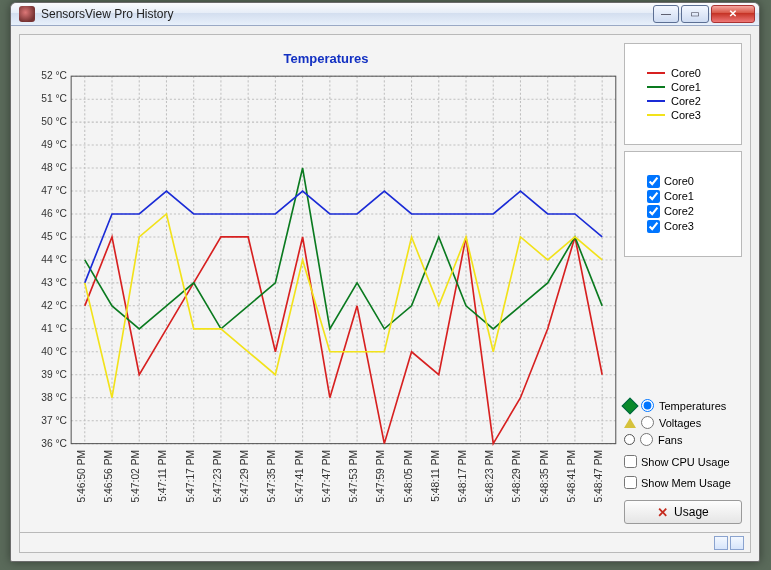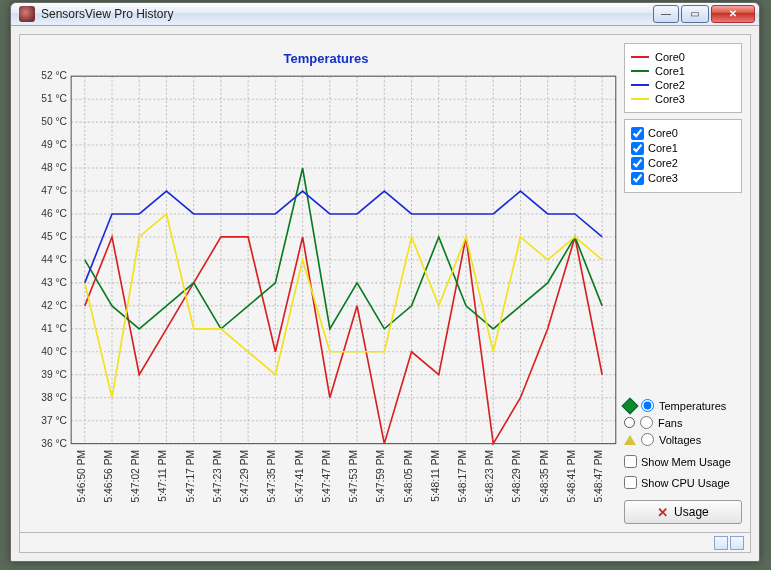--- a/index.html
+++ b/index.html
@@ -83,21 +83,21 @@
   svg.chart-svg { width: 100%; height: 100%; }
   .sidebar {
     width: 118px;
     display: flex;
     flex-direction: column;
     gap: 6px;
   }
   .panel {
     border: 1px solid #b9b9b9;
     background: #fff;
-    padding: 6px;
+    padding: 22px;
   }
   .legend-row {
     display: flex; align-items: center; gap: 6px;
     padding: 1px 0;
   }
   .legend-swatch { width: 18px; height: 2px; }
   .checkitem { display: flex; align-items: center; gap: 4px; padding: 1px 0; }
   .checkitem input { margin: 0; }
   .spacer { flex: 1; }
   .radio-row {
@@ -287,37 +287,37 @@
             </label>
           </div>
         <div class="spacer"></div>
         <div id="radio-panel">
             <label class="radio-row">
               <span class="glyph-temp"></span>
               <input type="radio" name="mode" checked="" style="">
               <span>Temperatures</span>
             </label>
             <label class="radio-row">
+              <span class="glyph-volt"></span>
+              <input type="radio" name="mode" style="">
+              <span>Voltages</span>
+            </label>
+            <label class="radio-row">
               <span class="glyph-fan"></span>
               <input type="radio" name="mode" style="">
               <span>Fans</span>
             </label>
-            <label class="radio-row">
-              <span class="glyph-volt"></span>
-              <input type="radio" name="mode" style="">
-              <span>Voltages</span>
-            </label>
           </div>
+        <label class="checkitem">
+          <input type="checkbox" id="cpu-cb" style="">
+          <span>Show CPU Usage</span>
+        </label>
         <label class="checkitem">
           <input type="checkbox" id="mem-cb" style="">
           <span>Show Mem Usage</span>
-        </label>
-        <label class="checkitem">
-          <input type="checkbox" id="cpu-cb" style="">
-          <span>Show CPU Usage</span>
         </label>
         <div class="close-btn">
           <span class="close-x">✕</span>
           <span>Usage</span>
         </div>
       </div>
 
     </div>
     <div class="statusbar">
       <div class="status-sq"></div>

